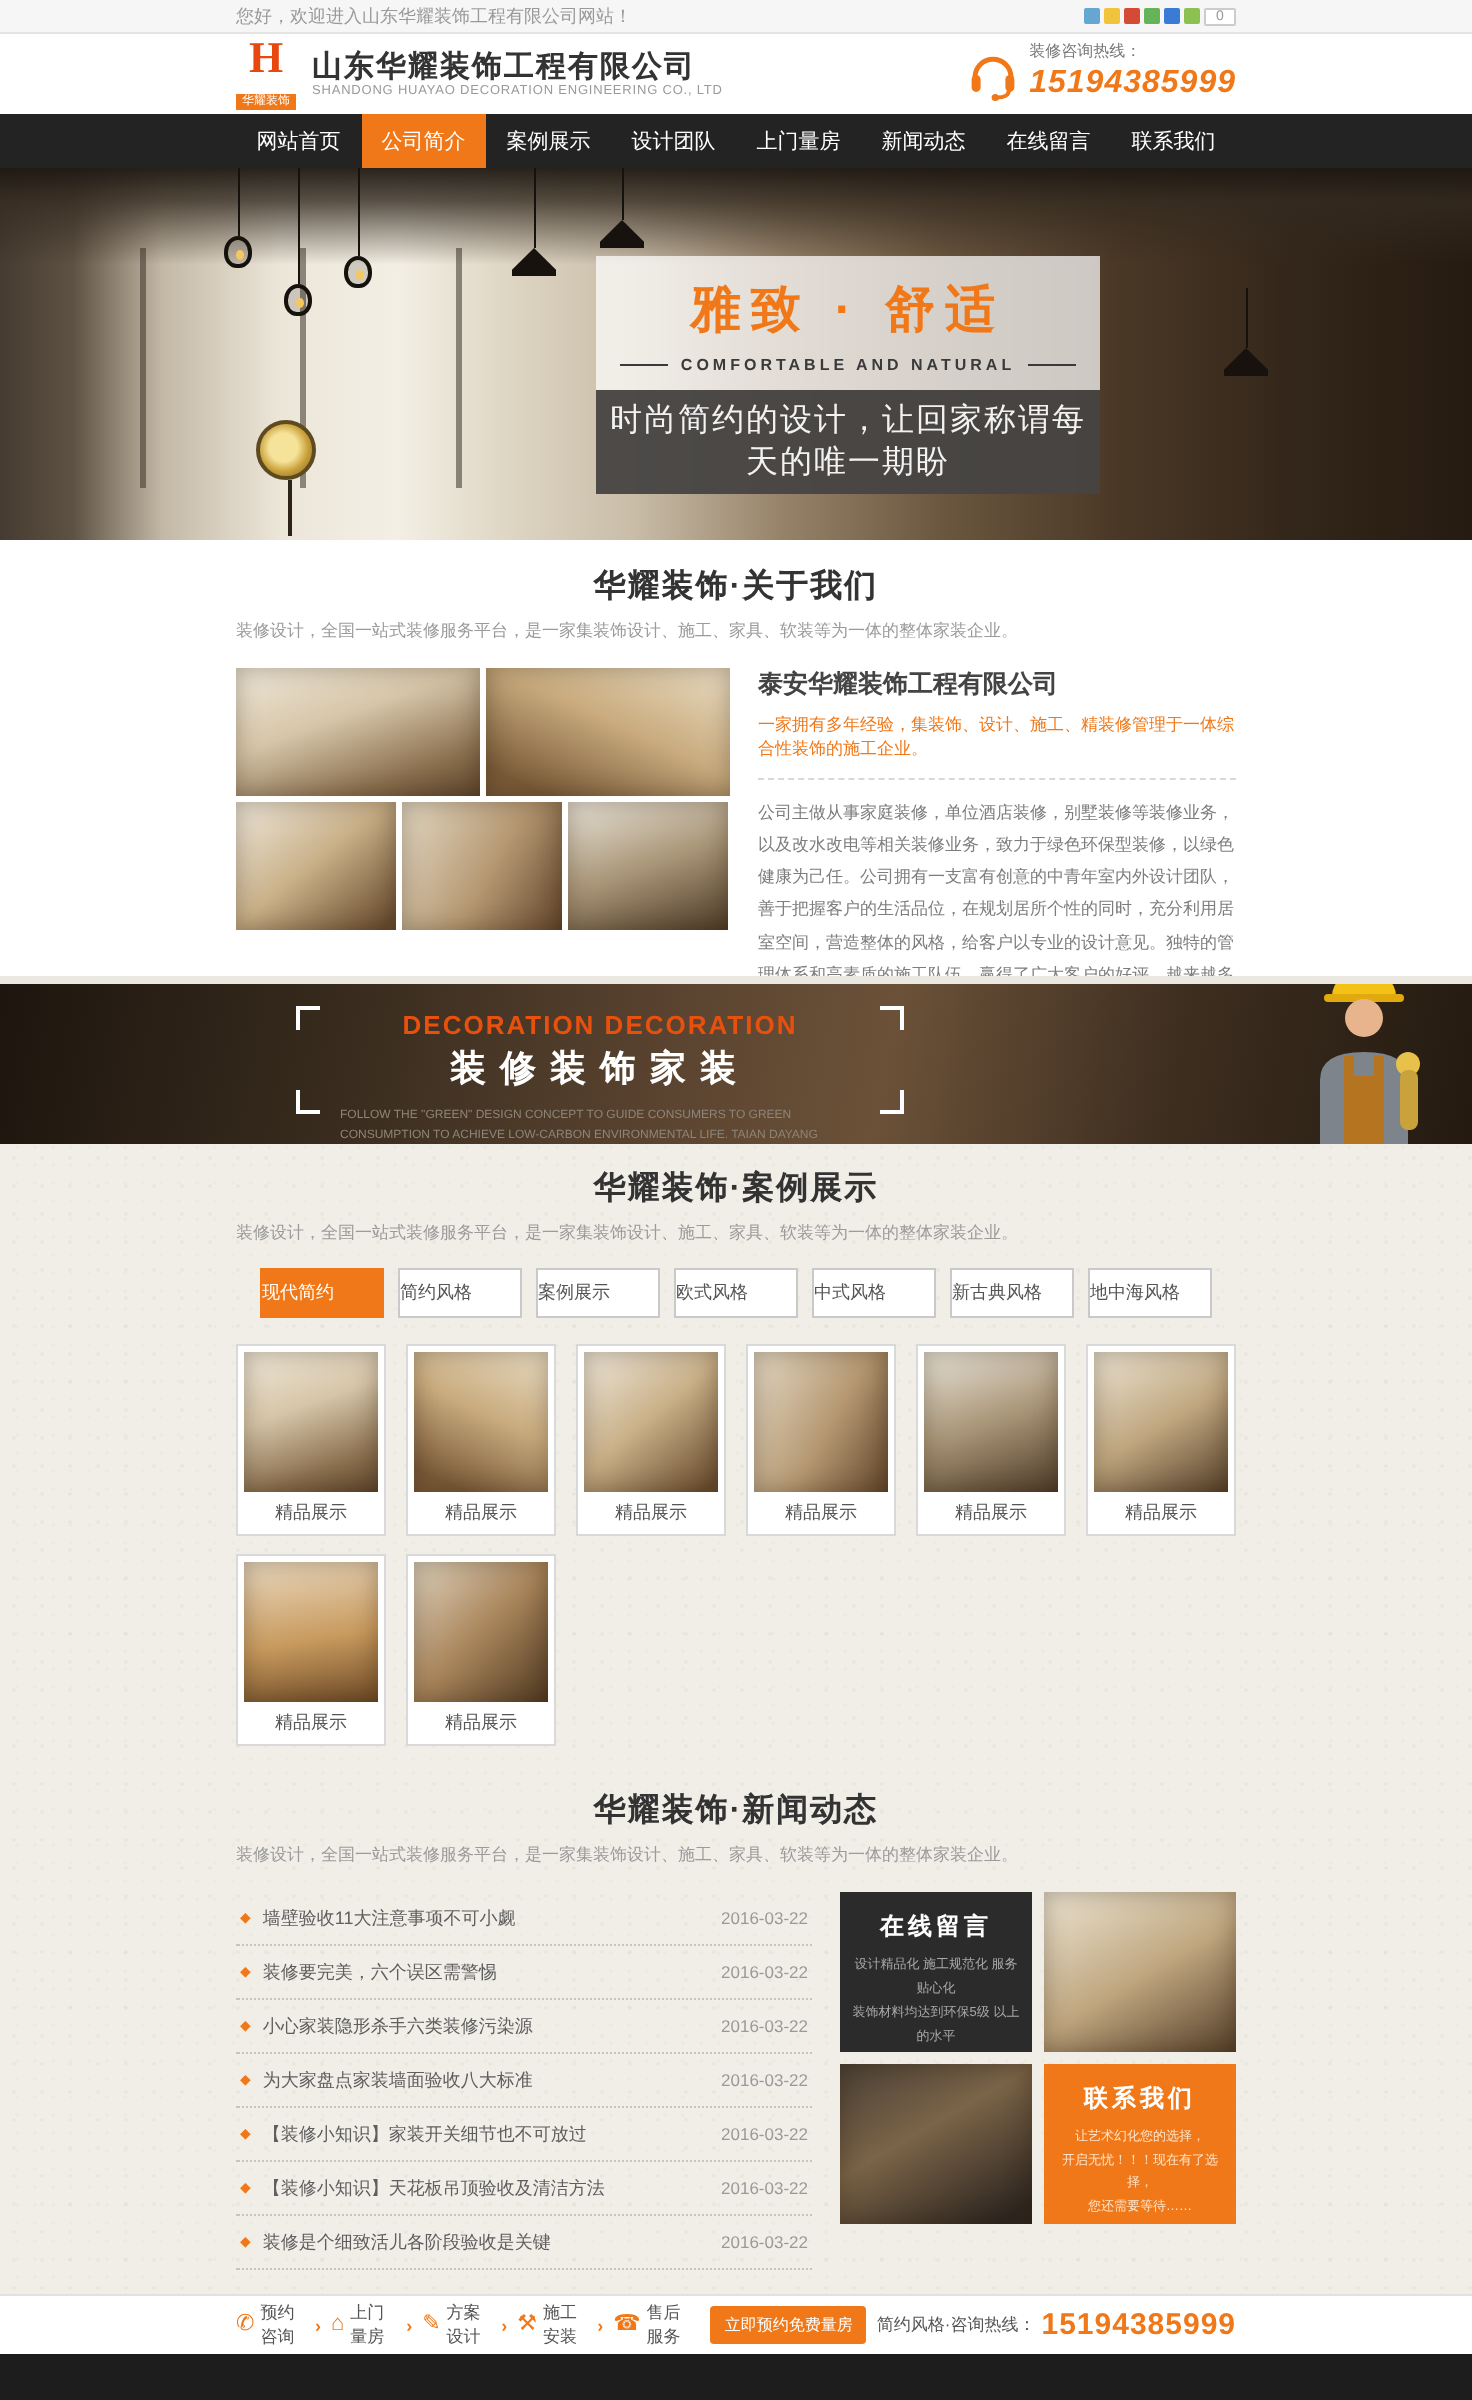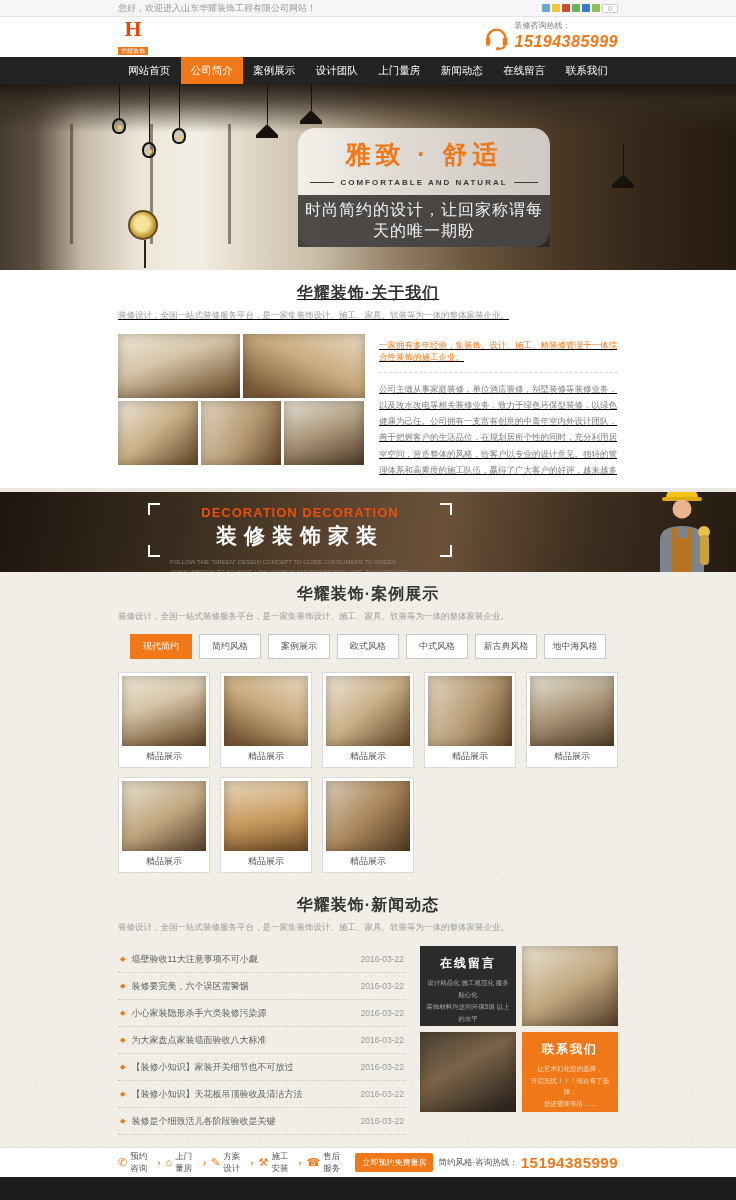--- a/index.html
+++ b/index.html
@@ -49,30 +49,30 @@
   }
   .mullion { position: absolute; top: 40px; width: 3px; height: 120px; background: rgba(60,50,40,.55); }
   .lamp { position: absolute; }
   .lamp .cord { width: 1px; background: #15110d; margin: 0 auto; }
   .lamp .cage { width: 14px; height: 16px; border: 2px solid #15110d; border-radius: 50% 50% 45% 45%; background: rgba(20,16,10,.15); position: relative; }
   .lamp .cage::after { content: ""; position: absolute; left: 4px; top: 5px; width: 4px; height: 5px; background: #f5c761; border-radius: 50%; }
   .lamp .cone { width: 22px; height: 14px; background: #17120d; clip-path: polygon(50% 0, 100% 78%, 100% 100%, 0 100%, 0 78%); }
   .spot { position: absolute; left: 128px; bottom: 0; width: 34px; height: 60px; }
   .spot .head { width: 30px; height: 30px; border-radius: 50%; background: radial-gradient(circle at 45% 45%, #f6e39a 0 35%, #caa23c 60%, #7a5c1c 100%); border: 2px solid #5d4a20; }
   .spot .leg { width: 2px; height: 28px; background: #2c2218; margin: 0 auto; }
-  .hero-box { position: absolute; left: 298px; top: 44px; width: 252px; padding: 10px 12px 0; background: rgba(255,255,255,.72); text-align: center; border-radius: 17px; }
+  .hero-box { position: absolute; left: 298px; top: 44px; width: 252px; padding: 10px 12px 0; background: rgba(255,255,255,.72); text-align: center; }
   .hero-box .t { font-size: 25px; font-weight: bold; color: #f07818; letter-spacing: 5px; }
   .hero-box .e { display: flex; align-items: center; gap: 6px; margin-top: 7px; color: #3a3a3a; font-size: 8px; letter-spacing: 2px; font-weight: bold; }
   .hero-box .e::before, .hero-box .e::after { content: ""; flex: 1; height: 1px; background: #3a3a3a; }
   .hero-strip { margin: 8px -12px 0; background: rgba(40,38,36,.82); color: #f2f2f2; font-size: 16px; letter-spacing: 1px; padding: 5px 0; }
   
   .sec-title { text-align: center; font-size: 16px; font-weight: bold; color: #333; letter-spacing: 1px; }
   .sec-sub { text-align: left; font-size: 8.5px; color: #9b9b9b; margin-top: 6px; }
   
-  .about { background: #fff; height: 218px; padding-top: 13px; overflow: hidden; text-decoration: underline; }
+  .about { background: #fff; height: 218px; padding-top: 13px; overflow: hidden; }
   .about-cols { display: flex; gap: 13px; margin-top: 12px; }
   .collage { width: 248px; display: flex; flex-wrap: wrap; gap: 3px; align-content: flex-start; }
   .ph { box-shadow: inset 0 0 12px rgba(40,25,10,.35); }
   .collage .a { width: 122px; height: 64px; }
   .collage .b { width: 80px; height: 64px; }
   .g1 { background: linear-gradient(160deg,#f0e9da 0%,#d6c5a8 40%,#8a6f4e 78%,#5d452c 100%); }
   .g2 { background: linear-gradient(205deg,#eaddc4 0%,#c9ab7e 45%,#7a5a38 88%); }
   .g3 { background: linear-gradient(140deg,#efe8dc 0%,#c9b088 48%,#6b4e30 95%); }
   .g4 { background: linear-gradient(120deg,#e4d9c4 0%,#b59872 55%,#62452a 100%); }
   .g5 { background: linear-gradient(160deg,#e9e4d9 0%,#a99577 50%,#4e3b28 100%); }
@@ -83,34 +83,34 @@
   .about-right { flex: 1; }
   .about-right h3 { font-size: 12.5px; color: #444; font-weight: bold; }
   .about-right .hl { font-size: 8.5px; color: #f07818; margin-top: 6px; }
   .about-right .dash { border-top: 1px dashed #d8d8d8; margin: 8px 0; }
   .about-right p { font-size: 8.5px; color: #7d7d7d; line-height: 1.9; max-height: 96px; overflow: hidden; }
   
   .banner2 { height: 80px; position: relative; overflow: hidden; margin-top: 4px;
     background: linear-gradient(100deg,#1d150e 0%,#3a2d1f 25%,#5b4430 46%,#6b5138 60%,#3c2d1f 80%,#241a10 100%); }
   .b2-text { position: absolute; left: 170px; top: 13px; width: 260px; text-align: center; }
   .b2-en { font-size: 13px; font-weight: bold; color: #e8500e; letter-spacing: 1px; }
-  .b2-cn { font-size: 21px; font-weight: bold; color: #fff; letter-spacing: 7px; margin-top: 2px; }
+  .b2-cn { font-size: 18px; font-weight: bold; color: #fff; letter-spacing: 7px; margin-top: 2px; }
   .b2-desc { font-size: 6px; color: #8d8579; margin-top: 7px; line-height: 1.7; text-align: left; }
   .brk { position: absolute; width: 12px; height: 12px; }
   .brk.tl { left: -22px; top: -2px; border-left: 2px solid #fff; border-top: 2px solid #fff; }
   .brk.tr { right: -22px; top: -2px; border-right: 2px solid #fff; border-top: 2px solid #fff; }
   .brk.bl { left: -22px; top: 40px; border-left: 2px solid #fff; border-bottom: 2px solid #fff; }
   .brk.br { right: -22px; top: 40px; border-right: 2px solid #fff; border-bottom: 2px solid #fff; }
   .worker { position: absolute; right: 18px; bottom: 0; }
   
   .cases { padding: 12px 0 12px; }
   .tabs { display: flex; justify-content: center; gap: 7px; margin-top: 11px; }
-  .tab { background: #fff; border: 1px solid #c9c9c9; color: #555; font-size: 9px; padding: 5px 0; width: 62px; text-align: center; cursor: pointer; }
+  .tab { background: #fff; border: 1px solid #c9c9c9; color: #555; font-size: 9px; padding: 5px 0; width: 62px; cursor: pointer; }
   .tab.active { background: #f07818; border-color: #f07818; color: #fff; }
-  .grid { display: grid; grid-template-columns: repeat(5, 1fr); gap: 9px 10px; margin-top: 13px; border-radius: 23px; }
+  .grid { display: grid; grid-template-columns: repeat(6, 1fr); gap: 9px 10px; margin-top: 13px; border-radius: 23px; }
   .card { background: #fff; border: 1px solid #d9d9d9; padding: 3px; cursor: pointer; }
   .card .ph { height: 70px; }
   .card .cap { text-align: center; font-size: 9px; color: #555; padding: 4px 0 1px; }
   
   .news { padding: 10px 0 12px; }
   .news-cols { display: flex; gap: 14px; margin-top: 12px; }
   .news-list { flex: 1; }
   .nitem { display: flex; align-items: center; gap: 6px; border-bottom: 1px dotted #c9c4b8; padding: 6.5px 2px; cursor: pointer; }
   .nitem .bul { color: #f07818; font-size: 7px; }
   .nitem .tt { flex: 1; font-size: 9px; color: #5e5e5e; white-space: nowrap; overflow: hidden; }
@@ -155,20 +155,24 @@
     </div>
   </div>
 </div>
 
 <div class="header">
   <div class="wrap">
     <div class="logo">
       <span class="mark">H</span>
       <span class="sub">华耀装饰</span>
     </div>
+    <div class="cname">
+      <div class="cn">山东华耀装饰工程有限公司</div>
+      <div class="en">SHANDONG HUAYAO DECORATION ENGINEERING CO., LTD</div>
+    </div>
     <div class="hotline">
       <svg width="27" height="27" viewBox="0 0 24 24">
         <path d="M4 13a8 8 0 0 1 16 0" fill="none" stroke="#f07818" stroke-width="2.2"></path>
         <rect x="2.5" y="12" width="4" height="7.5" rx="2" fill="#f07818"></rect>
         <rect x="17.5" y="12" width="4" height="7.5" rx="2" fill="#f07818"></rect>
         <path d="M19 19c0 2-2.2 3-5 3" fill="none" stroke="#f07818" stroke-width="1.8"></path>
         <circle cx="13" cy="22" r="1.6" fill="#f07818"></circle>
       </svg>
       <div class="txt">
         <div class="lab">装修咨询热线：</div>
@@ -236,20 +240,21 @@
     <div class="sec-sub">装修设计，全国一站式装修服务平台，是一家集装饰设计、施工、家具、软装等为一体的整体家装企业。</div>
     <div class="about-cols">
       <div class="collage">
         <div class="ph a g1"></div>
         <div class="ph a g2"></div>
         <div class="ph b g3"></div>
         <div class="ph b g4"></div>
         <div class="ph b g5"></div>
       </div>
       <div class="about-right">
+        <h3>泰安华耀装饰工程有限公司</h3>
         <div class="hl">一家拥有多年经验，集装饰、设计、施工、精装修管理于一体综合性装饰的施工企业。</div>
         <div class="dash"></div>
         <p>公司主做从事家庭装修，单位酒店装修，别墅装修等装修业务，以及改水改电等相关装修业务，致力于绿色环保型装修，以绿色健康为己任。公司拥有一支富有创意的中青年室内外设计团队，善于把握客户的生活品位，在规划居所个性的同时，充分利用居室空间，营造整体的风格，给客户以专业的设计意见。独特的管理体系和高素质的施工队伍，赢得了广大客户的好评，越来越多的客户帮助了我们，了解了我们并选择我们。</p>
 
       </div>
     </div>
   </div>
 </div>
 
 <div class="banner2">

